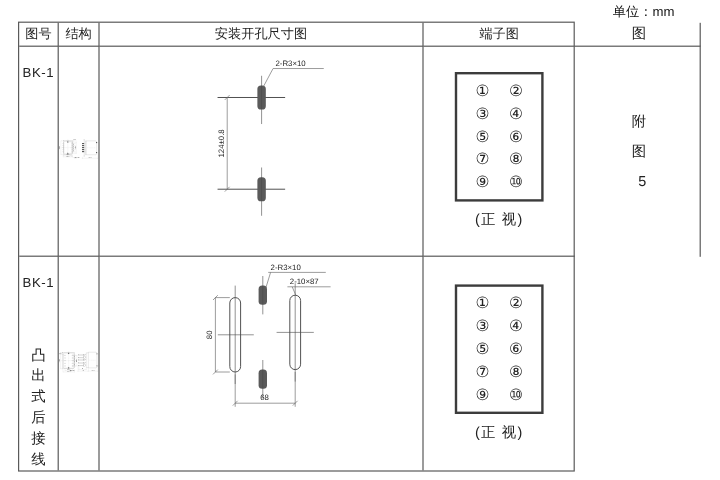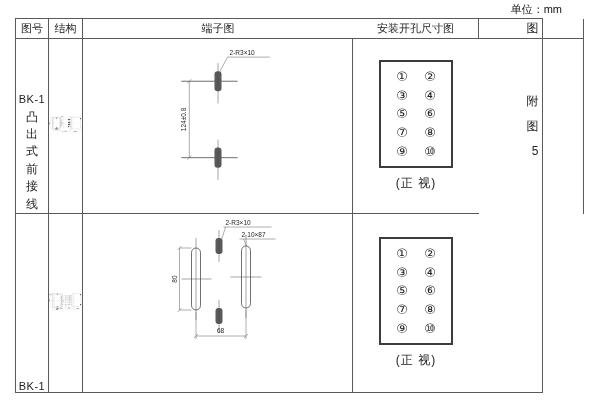--- a/index.html
+++ b/index.html
@@ -1,52 +1,51 @@
 <!DOCTYPE html>
 <html><head>
 <meta charset="utf-8">
 <style>
 *{margin:0;padding:0;box-sizing:border-box}
 html,body{width:600px;height:400px}
 body{font-family:"Liberation Sans","DejaVu Sans",sans-serif;background:#fff;color:#222;position:relative;overflow:hidden}
 .unit-label{position:absolute;top:2px;right:38px;font-size:11px;color:#111}
-.sheet{position:absolute;left:15px;top:18px;width:528px;height:375px;border:1px solid #5a5a5a;display:grid;grid-template-columns:33px 34px 270px 126px 105px;grid-template-rows:20px 175px 178px}
+.sheet{position:absolute;left:15px;top:18px;width:464px;height:375px;border:1px solid #5a5a5a;display:grid;grid-template-columns:33px 34px 270px 126px 105px;grid-template-rows:20px 175px 178px}
 .cell{position:relative;display:flex;align-items:center;justify-content:center;overflow:hidden}
 .br{border-right:1px solid #5a5a5a}
 .bb{border-bottom:1px solid #5a5a5a}
 .hc{font-size:11px;white-space:pre}
 .stack{width:1.25em;text-align:right;word-break:break-all;line-height:2.1;font-size:12px}
-.structcell{flex-direction:column;justify-content:flex-end;padding-top:16px;gap:4px}
+.structcell{flex-direction:column;justify-content:space-between;padding-top:16px;gap:4px}
 .model{font-size:11px;letter-spacing:0.5px}
 .stack2{width:1.1em;text-align:center;word-break:break-all;line-height:1.45;font-size:12px}
 .drawcell svg{position:absolute;left:0;top:0;width:100%;height:100%}
 .termcell{flex-direction:column;justify-content:center;gap:7px}
 .tbox{width:74px;height:108px;border:2px solid #3c3c3c;display:grid;grid-template-columns:1fr 1fr;align-items:center;justify-items:center;padding:5px 7px;font-size:13px;color:#222;background:#fff}
 .tcap{font-size:12px;letter-spacing:1px}
 svg text{font-family:"Liberation Sans","DejaVu Sans",sans-serif;fill:#1d1d1d}
 </style>
 </head>
 <body>
 
 <div class="unit-label">单位：mm</div>
 
 <div class="sheet">
 
   <div class="cell hc br bb">图号</div>
   <div class="cell hc br bb">结构</div>
+  <div class="cell hc br bb">安装开孔尺寸图</div>
   <div class="cell hc bb">端子图</div>
-  <div class="cell hc br bb">安装开孔尺寸图</div>
 
   <div class="cell br bb">
     <div class="stack">附图5</div>
   </div>
 
   <div class="cell br bb structcell">
     <div class="model">BK-1</div>
-    <div class="stack2">凸出式前接线</div>
   </div>
 
   <div class="cell br bb drawcell">
     <svg viewBox="0 0 268 172">
 
       <g stroke="#4a4a4a" stroke-width="0.8" fill="none">
         <rect x="30" y="16" width="62" height="92"></rect>
         <rect x="34" y="20" width="54" height="84" rx="4"></rect>
         <path d="M18,62 H104 M61,6 V118" stroke-width="0.5" stroke-dasharray="6 2 1.5 2"></path>
         <path d="M56,13 L61,19 L66,13 M56,111 L61,105 L66,111"></path>
@@ -146,20 +145,21 @@
     </div>
     <div class="tcap">(正 视)</div>
   </div>
 
   <div class="cell br">
     <div class="stack">附图5</div>
   </div>
 
   <div class="cell br structcell">
     <div class="model">BK-1</div>
+    <div class="stack2">凸出式后接线</div>
   </div>
 
   <div class="cell br drawcell">
     <svg viewBox="0 0 268 178">
 
       <g stroke="#4a4a4a" stroke-width="0.8" fill="none">
         <rect x="28" y="14" width="78" height="110"></rect>
         <rect x="32" y="18" width="70" height="102" rx="4"></rect>
         <path d="M16,69 H118 M67,6 V132" stroke-width="0.5" stroke-dasharray="6 2 1.5 2"></path>
         <path d="M62,10 L67,16 L72,10 M62,128 L67,122 L72,128"></path>

